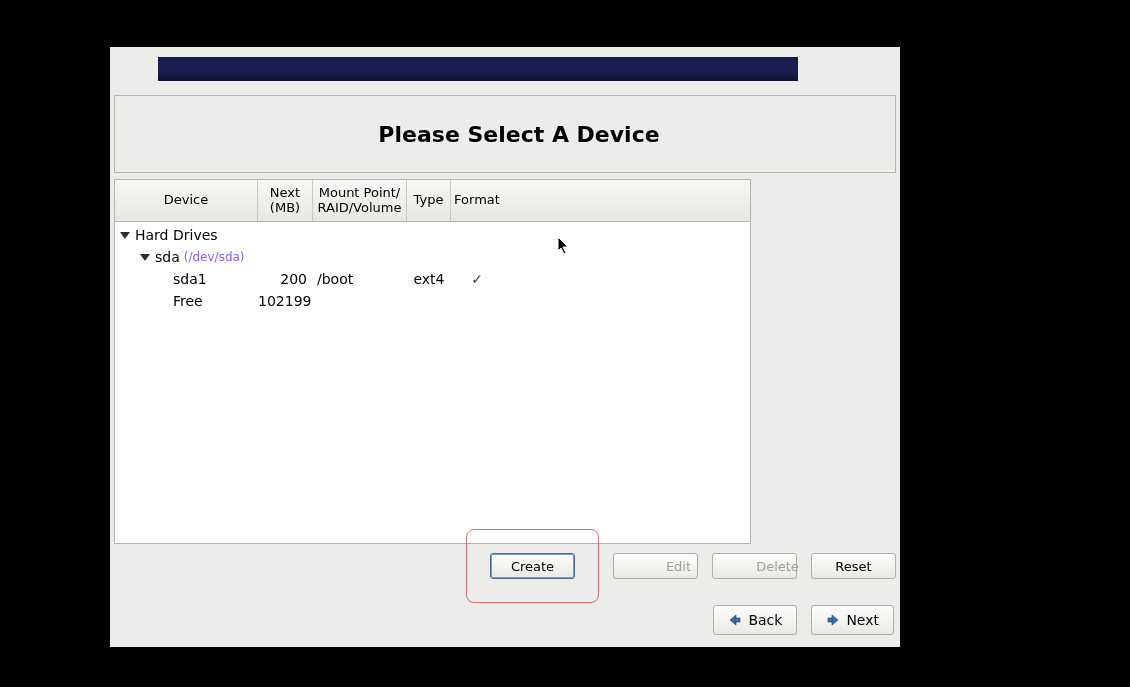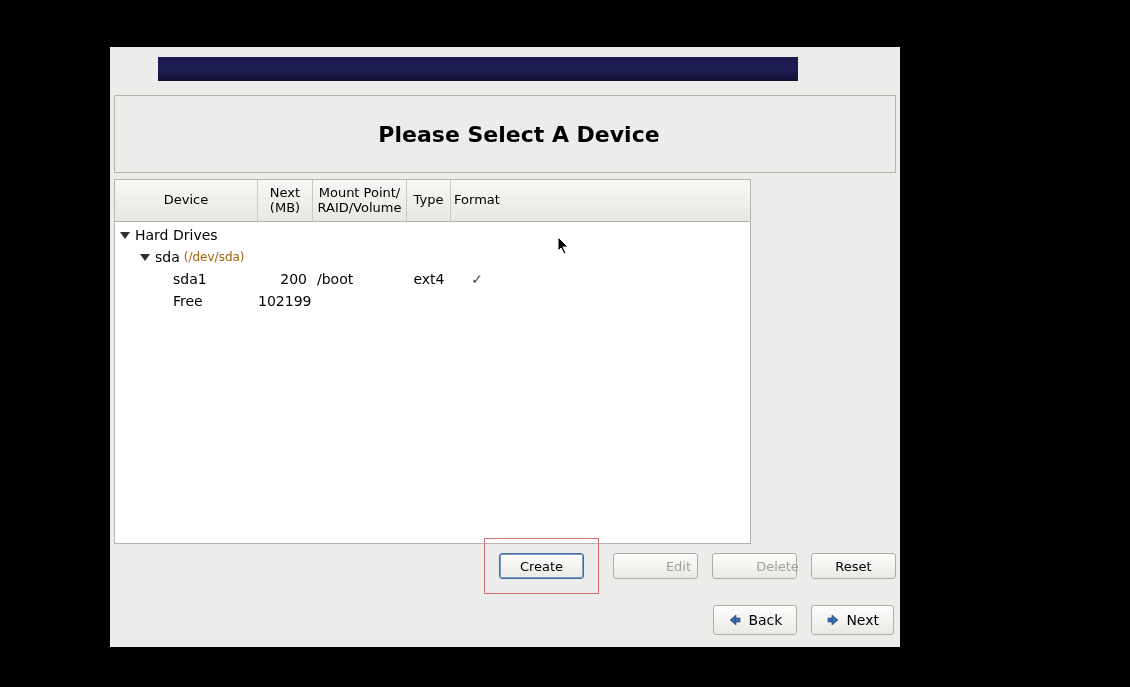--- a/index.html
+++ b/index.html
@@ -80,21 +80,21 @@
     align-items: center; justify-content: center;
     margin-right: 4px;
   }
   .tri-down {
     width: 0; height: 0;
     border-left: 5px solid transparent;
     border-right: 5px solid transparent;
     border-top: 7px solid #2e2e2e;
   }
   .cell-device { display:flex; align-items:center; }
-  .devpath { color:#a16207; font-size:12px; margin-left:4px; }
+  .devpath { color:#8b5cf6; font-size:12px; margin-left:4px; }
   .cell-size { text-align:right; padding-right:6px; }
   .check { color:#444; font-size:14px; text-align:center; }
   .action-bar {
     position: absolute;
     left: 4px; top: 502px;
     width: 782px; height: 34px;
     display: flex;
     justify-content: flex-end;
     gap: 14px;
     align-items: center;
@@ -107,23 +107,23 @@
     font-size: 13px;
     display: flex; align-items: center; justify-content: center;
     cursor: pointer;
   }
   .btn.disabled {
     color: #a0a09c;
     cursor: default;
     padding-left: 46px;
   }
   .btn-focus-ring {
-    padding: 14px;
+    padding: 23px;
     border: 1px solid #d86d6d;
-    border-radius: 0;
+    border-radius: 8px;
     display: flex; align-items: center; justify-content: center;
   }
   .btn.focused {
     border: 1px solid #4a6a9a;
     box-shadow: 0 0 0 1px #7a9ac8 inset;
   }
   .nav-bar {
     position: absolute;
     right: 6px; top: 558px;
     display: flex; gap: 14px; padding-left: 48px;

